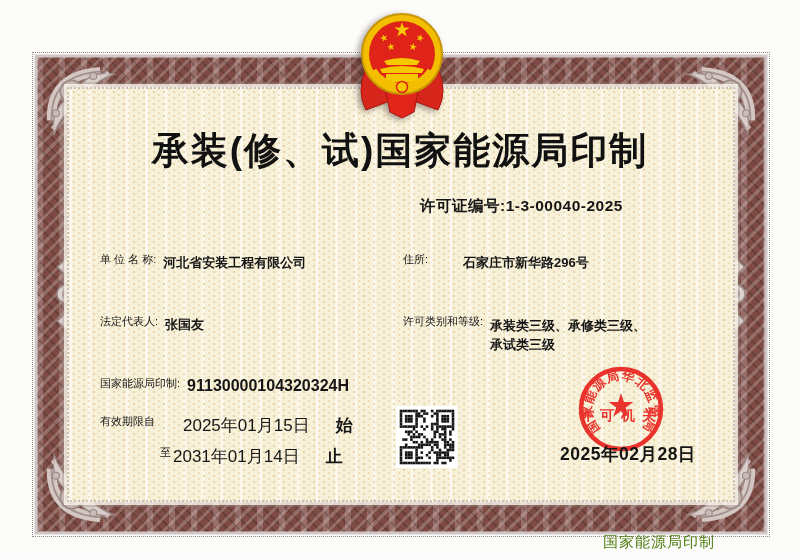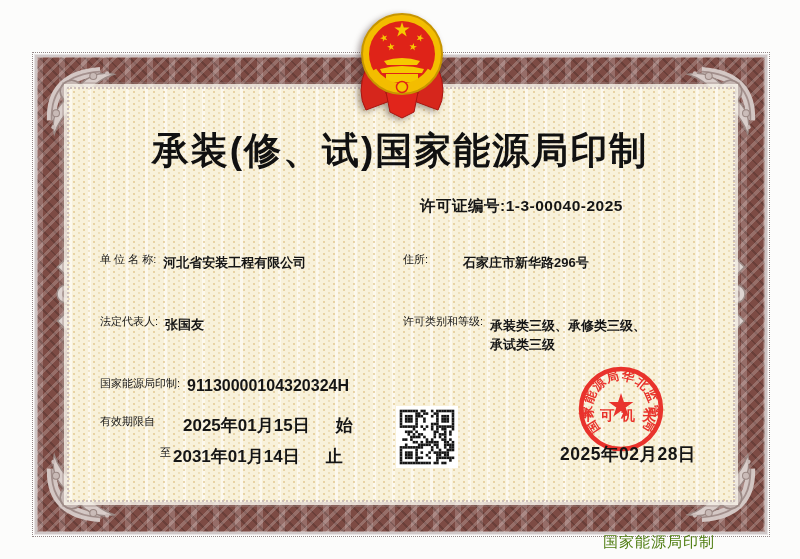--- a/index.html
+++ b/index.html
@@ -57,21 +57,21 @@
   .lbl{font-size:11px;font-weight:400;white-space:nowrap;text-align:center;}
   .val{font-size:13px;font-weight:700;margin-left:7px;padding-top:2px;white-space:nowrap;}
   .val.wrap{white-space:normal;width:162px;word-break:break-all;line-height:19px;}
   .r-unit{left:100px;top:252px;}
   .r-addr{left:403px;top:252px;gap:28px;}
   .r-legal{left:100px;top:314px;}
   .r-class{left:403px;top:314px;}
   .r-credit{left:100px;top:376px;}
   .r-valid1{left:100px;top:414px;}
   .r-valid2{left:160px;top:445px;}
-  .date-val{font-size:17px;font-weight:700;margin-left:28px;text-align:right;}
+  .date-val{font-size:17px;font-weight:400;margin-left:28px;text-align:right;}
   .suffix{font-size:17px;font-weight:800;margin-left:26px;}
   
   .qr{position:absolute;left:398px;top:408px;width:58px;height:58px;background:#fff;box-shadow:0 0 0 2px #fff;}
   .seal{position:absolute;left:548px;top:336px;width:146px;height:146px;opacity:.92;}
   .issue-date{position:absolute;left:560px;top:442px;font-size:17.5px;font-weight:800;letter-spacing:.5px;}
   .footer{
     position:absolute;left:603px;top:533px;font-size:15px;font-weight:400;
     color:#4d7c0f;letter-spacing:1px;
   }
   svg text{font-family:"Liberation Sans","DejaVu Sans",sans-serif;}

